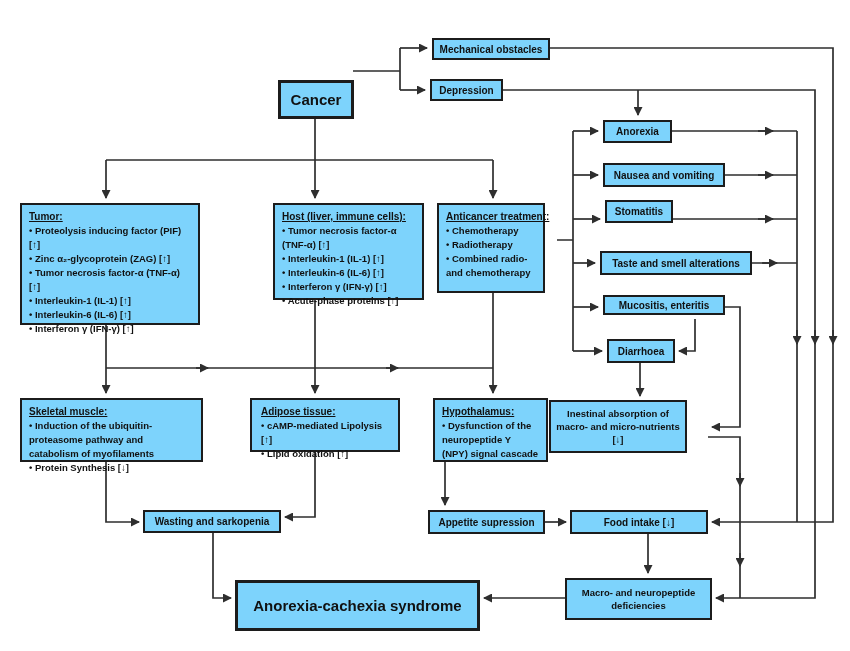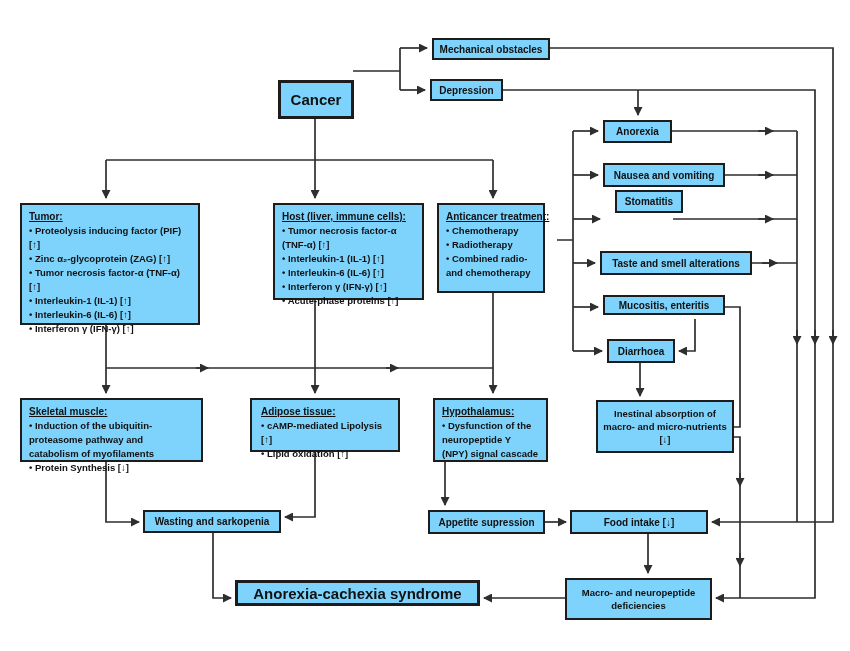--- a/index.html
+++ b/index.html
@@ -142,21 +142,21 @@
   </div>
 
   <div class="box small" style="left:603px;top:120px;width:69px;height:23px;">
     <span>Anorexia</span>
   </div>
 
   <div class="box small" style="left:603px;top:163px;width:122px;height:24px;">
     <span>Nausea and vomiting</span>
   </div>
 
-  <div class="box small" style="left:605px;top:190px;width:68px;height:23px;margin-left:10px;">
+  <div class="box small" style="left:605px;top:200px;width:68px;height:23px;">
     <span>Stomatitis</span>
   </div>
 
   <div class="box small" style="left:600px;top:251px;width:152px;height:24px;">
     <span>Taste and smell alterations</span>
   </div>
 
   <div class="box small" style="left:603px;top:295px;width:122px;height:20px;">
     <span>Mucositis, enteritis</span>
   </div>
@@ -181,37 +181,37 @@
     </ul>
   </div>
 
   <div class="box panel" style="left:433px;top:398px;width:115px;height:64px;">
     <div class="title">Hypothalamus:</div>
     <ul>
       <li>Dysfunction of the neuropeptide Y (NPY) signal cascade</li>
     </ul>
   </div>
 
-  <div class="box ctr" style="left:596px;top:400px;width:138px;height:53px;justify-content:center;">
+  <div class="box ctr" style="left:549px;top:400px;width:138px;height:53px;justify-content:center;">
     <span>Inestinal absorption of macro- and micro-nutrients [↓]</span>
   </div>
 
   <div class="box small" style="left:143px;top:510px;width:138px;height:23px;">
     <span>Wasting and sarkopenia</span>
   </div>
 
   <div class="box small" style="left:428px;top:510px;width:117px;height:24px;">
     <span>Appetite supression</span>
   </div>
 
   <div class="box small" style="left:570px;top:510px;width:138px;height:24px;">
     <span>Food intake [↓]</span>
   </div>
 
-  <div class="box big" style="left:235px;top:580px;width:245px;height:26px;">
+  <div class="box big" style="left:235px;top:580px;width:245px;height:51px;">
     <span>Anorexia-cachexia syndrome</span>
   </div>
 
   <div class="box ctr" style="left:565px;top:578px;width:147px;height:42px;">
     <span>Macro- and neuropeptide deficiencies</span>
   </div>
 
 </div>
 
 </body></html>

